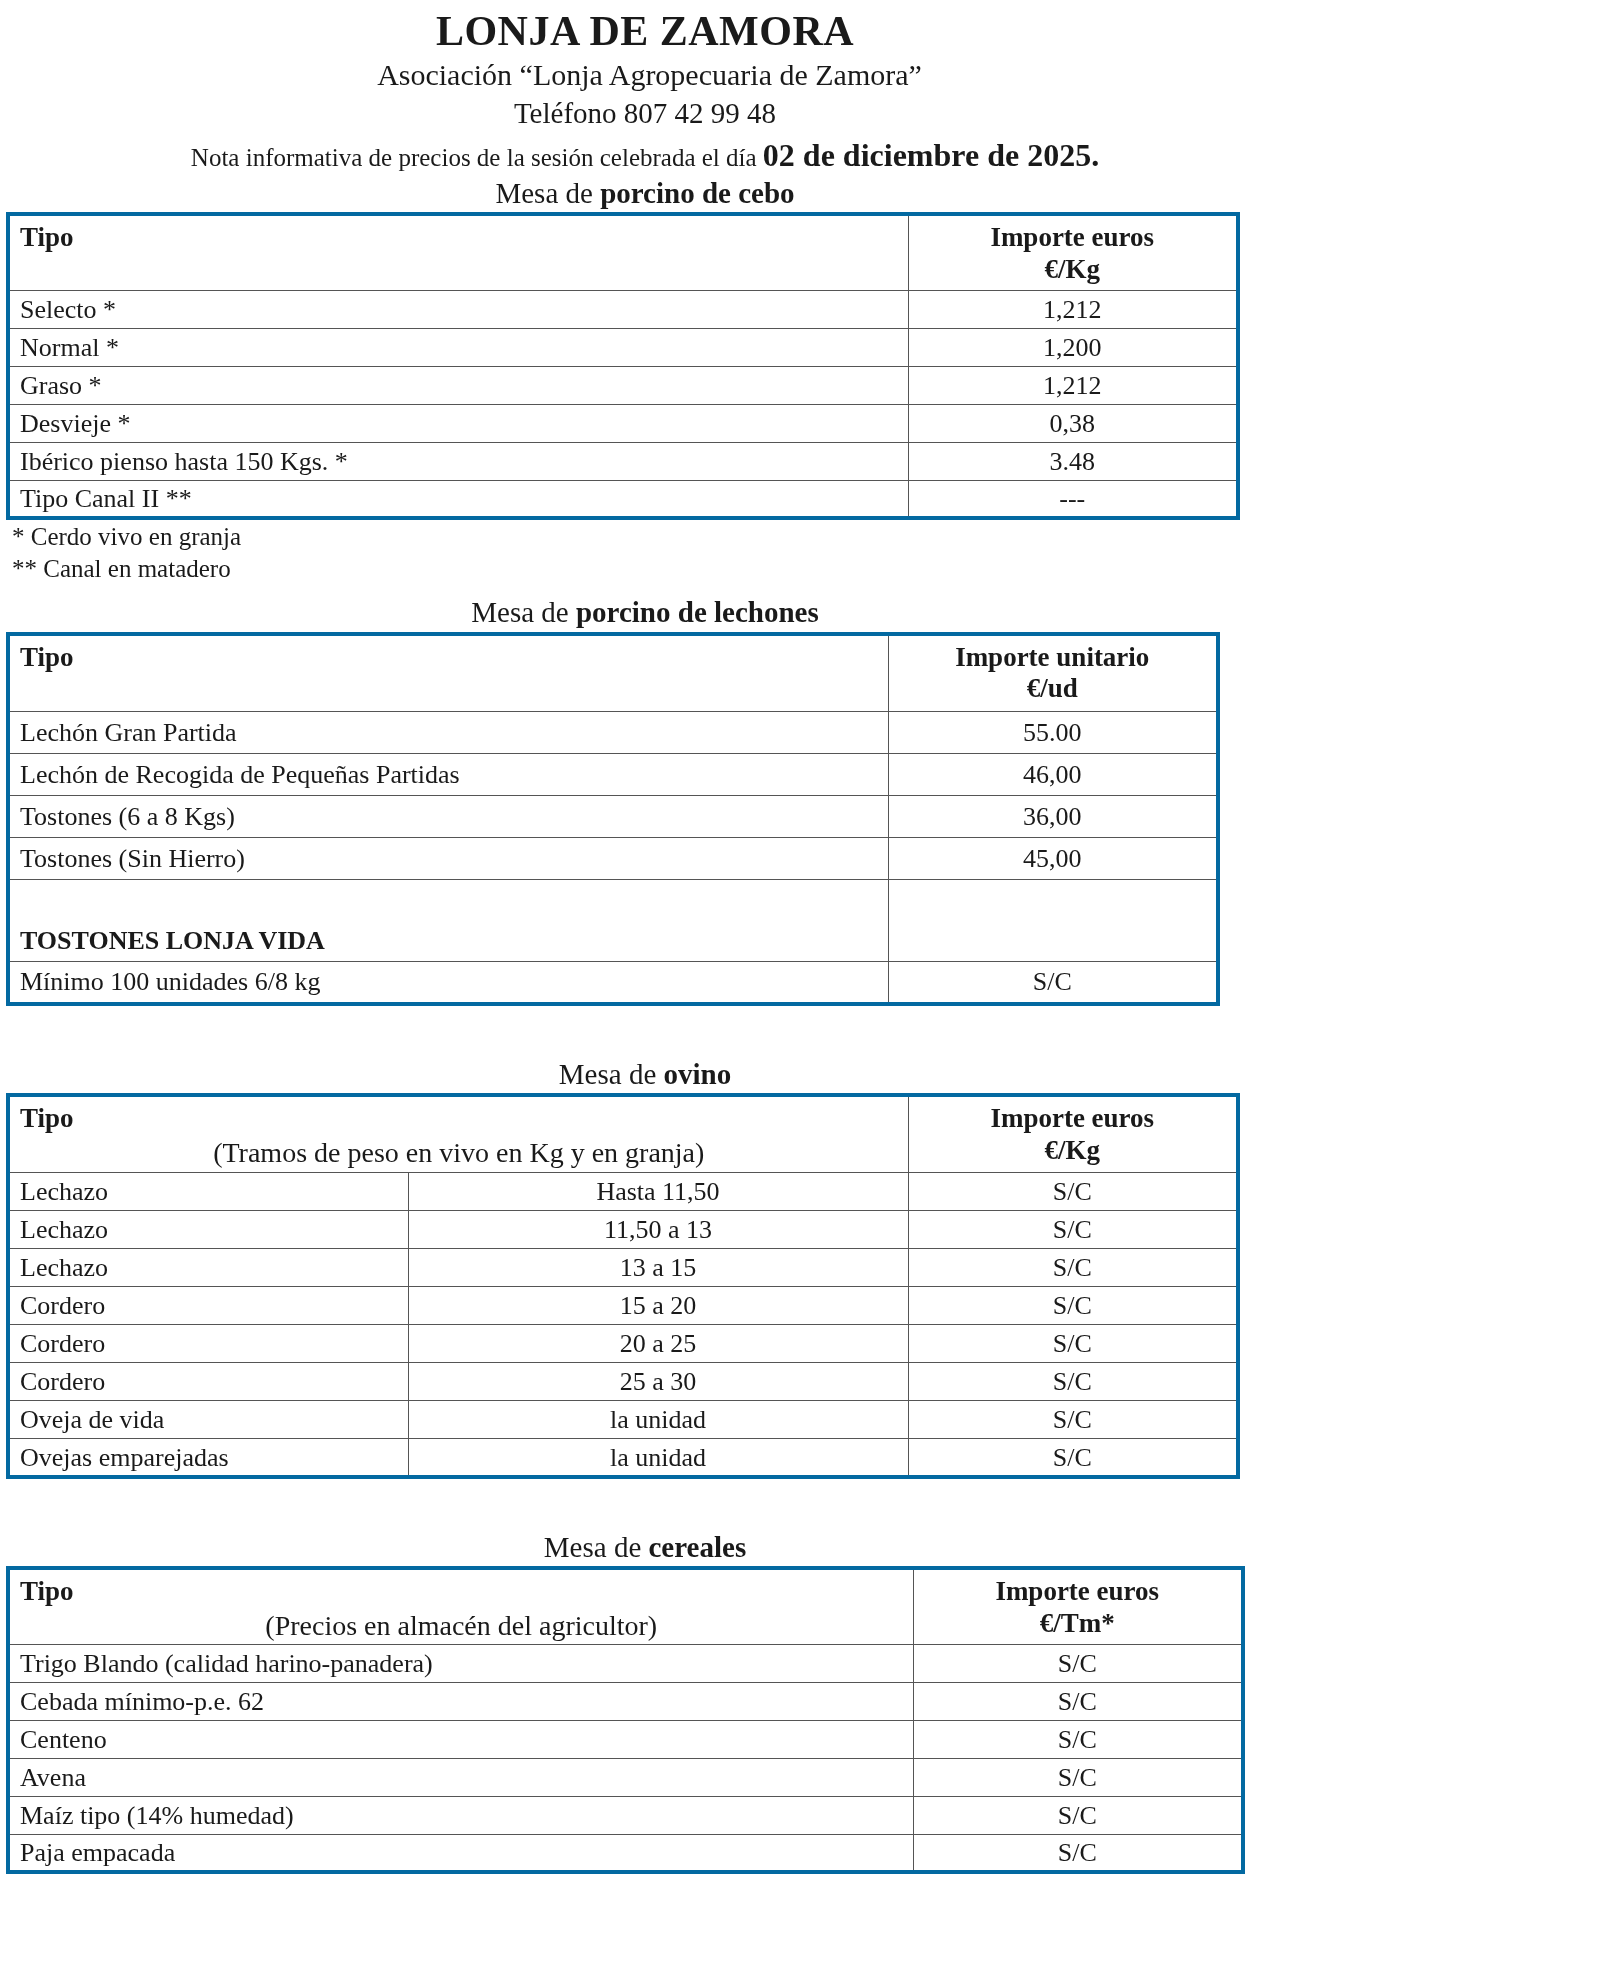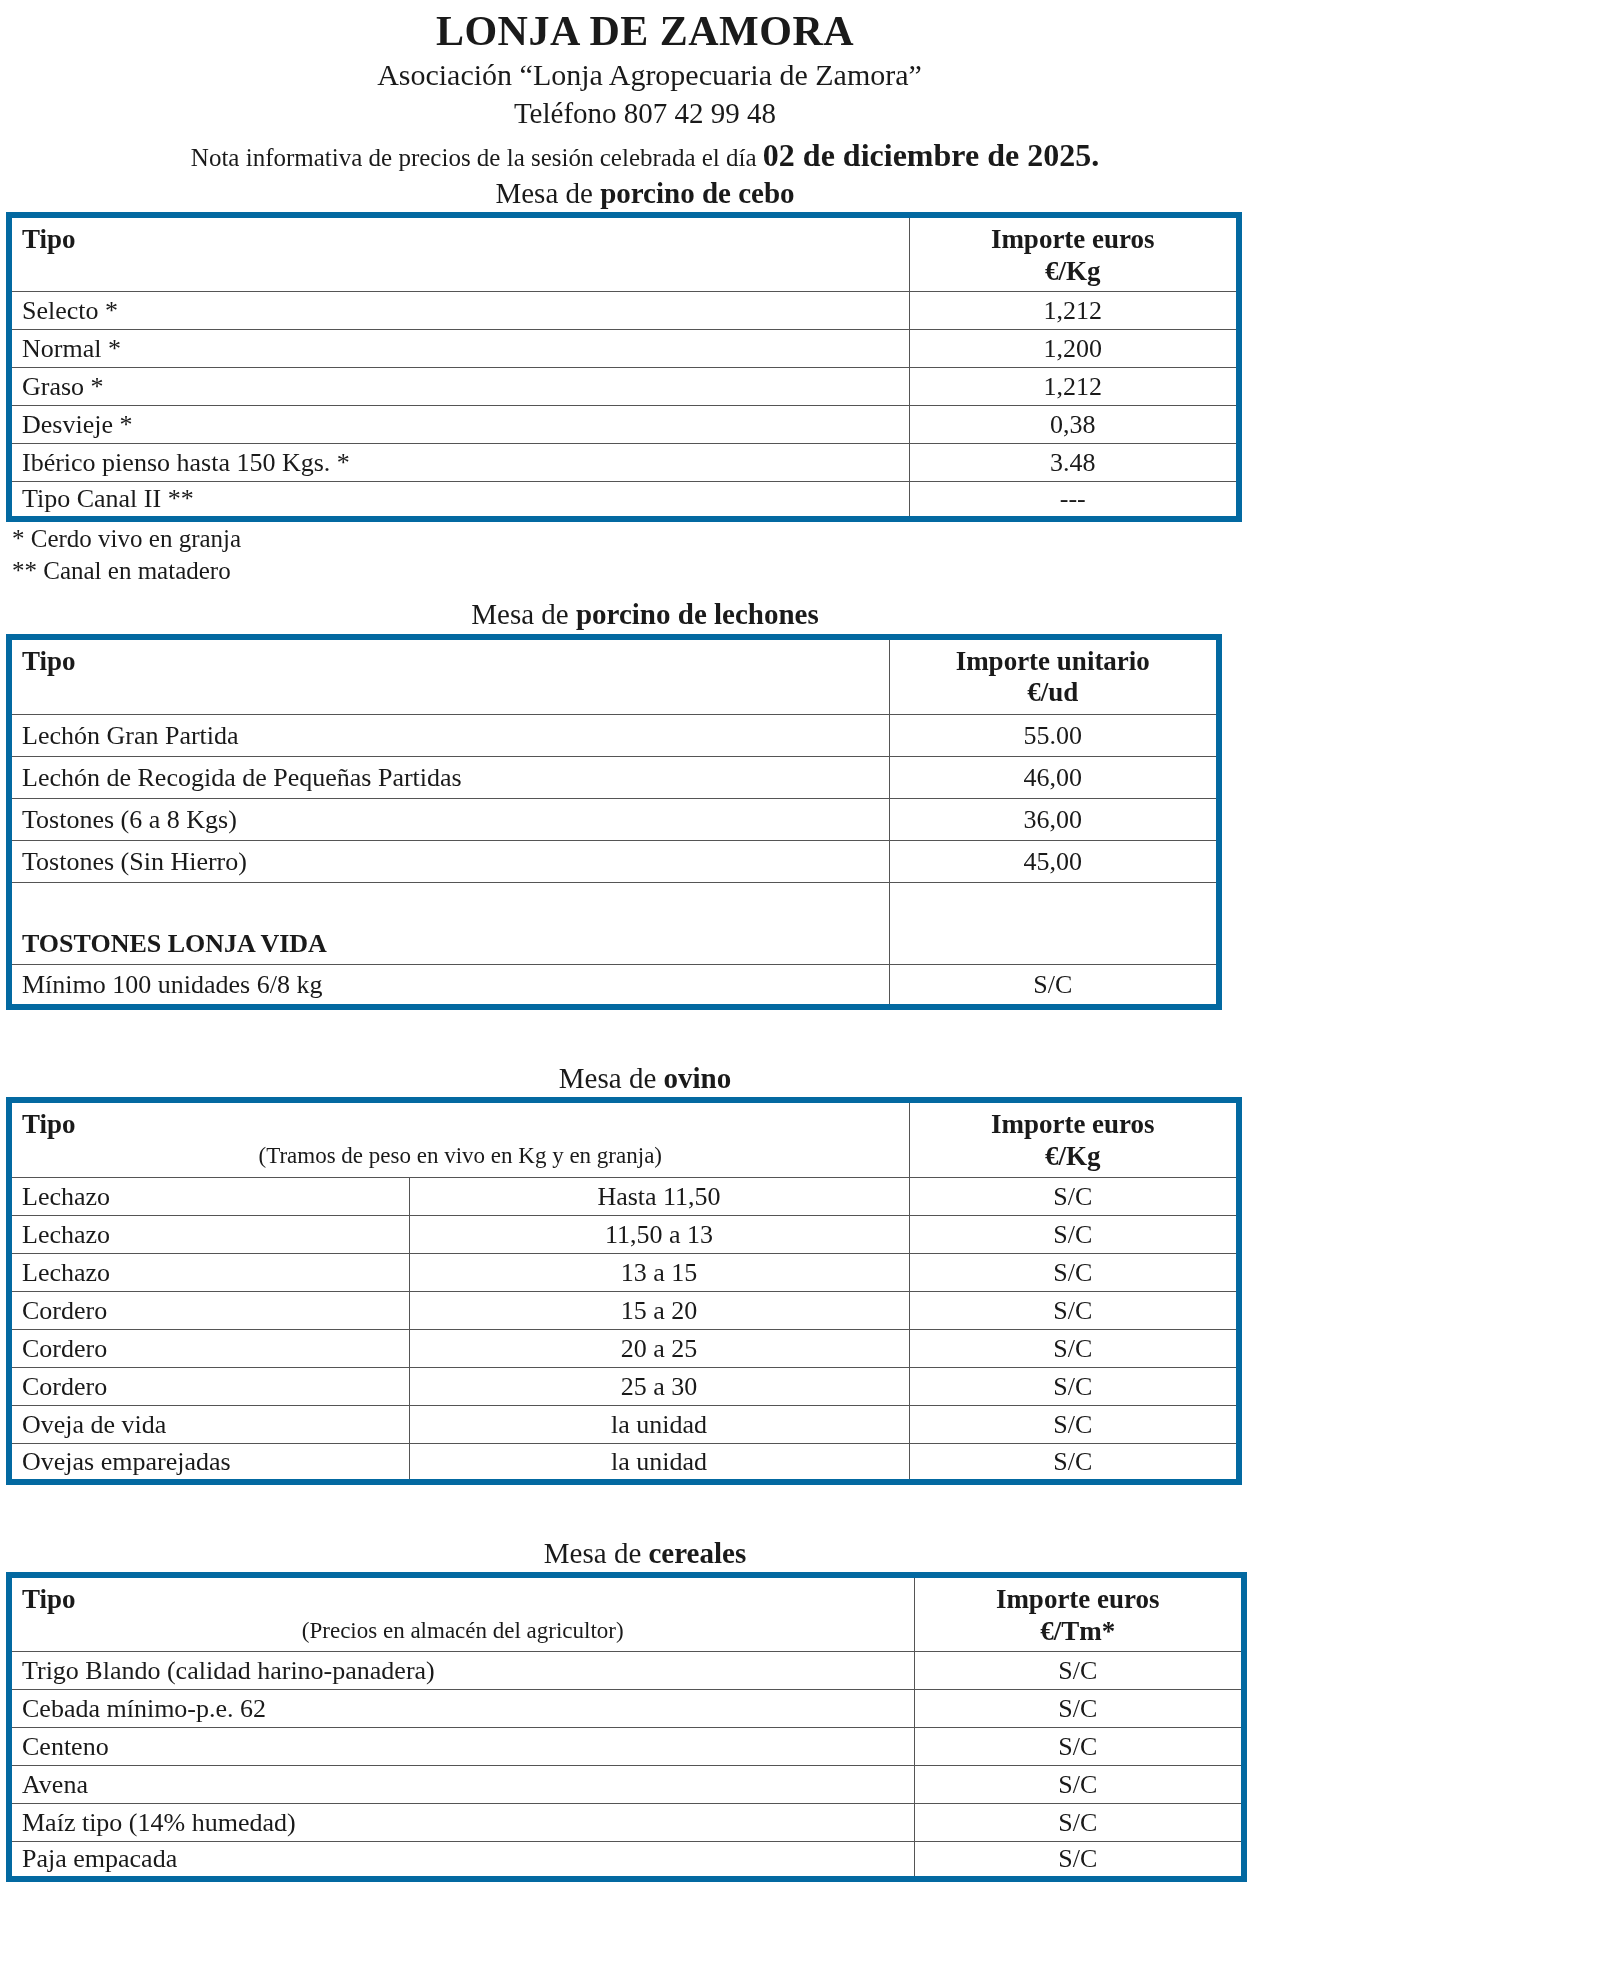--- a/index.html
+++ b/index.html
@@ -64,21 +64,21 @@
   .section-caption b {
     font-weight: bold;
   }
   .caption-gap-top-lg { margin-top: 52px; }
 
   
   table.price-table {
     border-collapse: collapse;
     table-layout: fixed;
     margin: 0 0 0 6px;
-    border: 6px solid #0369a1;
+    border: 4px solid #0369a1;
     background: #fff;
   }
   table.price-table td,
   table.price-table th {
     border: 1px solid #555;
     padding: 0 10px;
     font-size: 26px;
     font-weight: normal;
     text-align: left;
     vertical-align: middle;
@@ -106,21 +106,21 @@
     font-weight: bold !important;
   }
   .sub-note {
     font-size: 25px;
     margin: 2px 0 0 12px;
     line-height: 1.2;
   }
   .tipo-sub {
     display: block;
     text-align: center;
-    font-size: 23px;
+    font-size: 28px;
     font-weight: normal;
     padding-top: 4px;
   }
   .row-h { height: 38px; }
   .row-h-tall { height: 42px; }
 
   
   .t-2col { width: 1230px; }
   .t-2col .c-tipo { width: 900px; }
   .t-2col .c-val  { width: 330px; }

